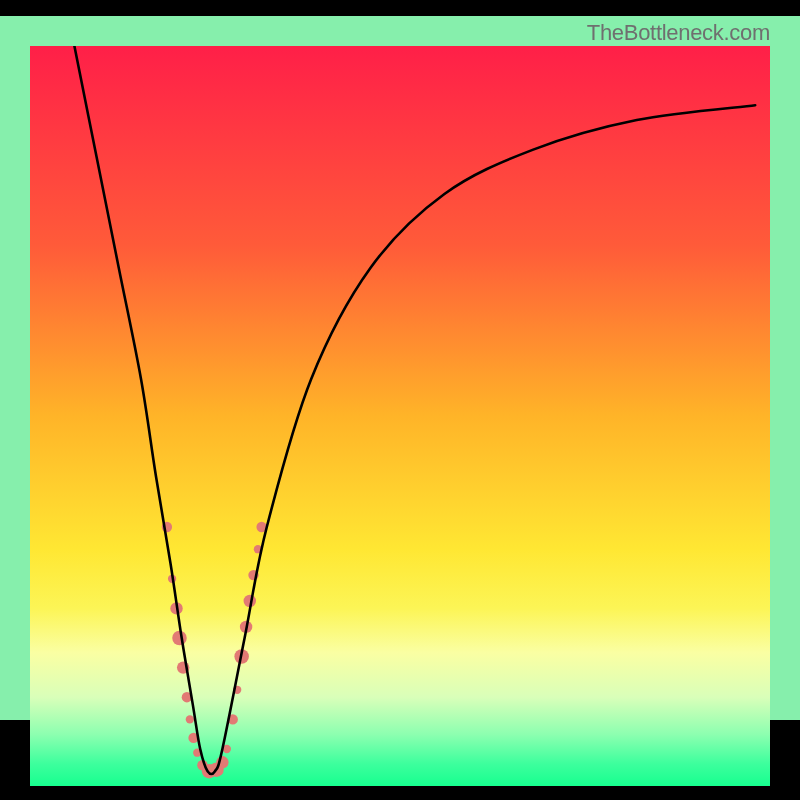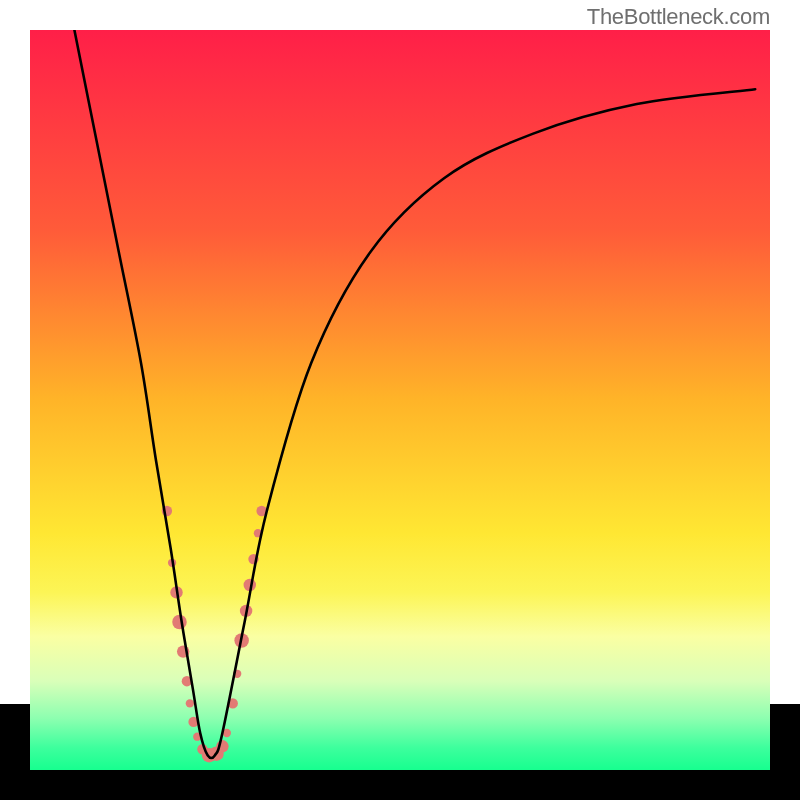--- a/index.html
+++ b/index.html
@@ -6,25 +6,25 @@
     margin: 0;
     padding: 0;
     width: 800px;
     height: 800px;
     overflow: hidden;
     background: #000;
     font-family: Arial, Helvetica, sans-serif;
   }
   .frame {
     position: absolute;
-    top: 0;
+    top: 16px;
     left: 0;
     width: 800px;
     height: 704px;
-    background: #ffffff;
+    background: #86efac;
   }
   .plot-area {
     position: absolute;
     top: 30px;
     left: 30px;
     width: 740px;
     height: 740px;
     overflow: hidden;
   }
   .gradient {

